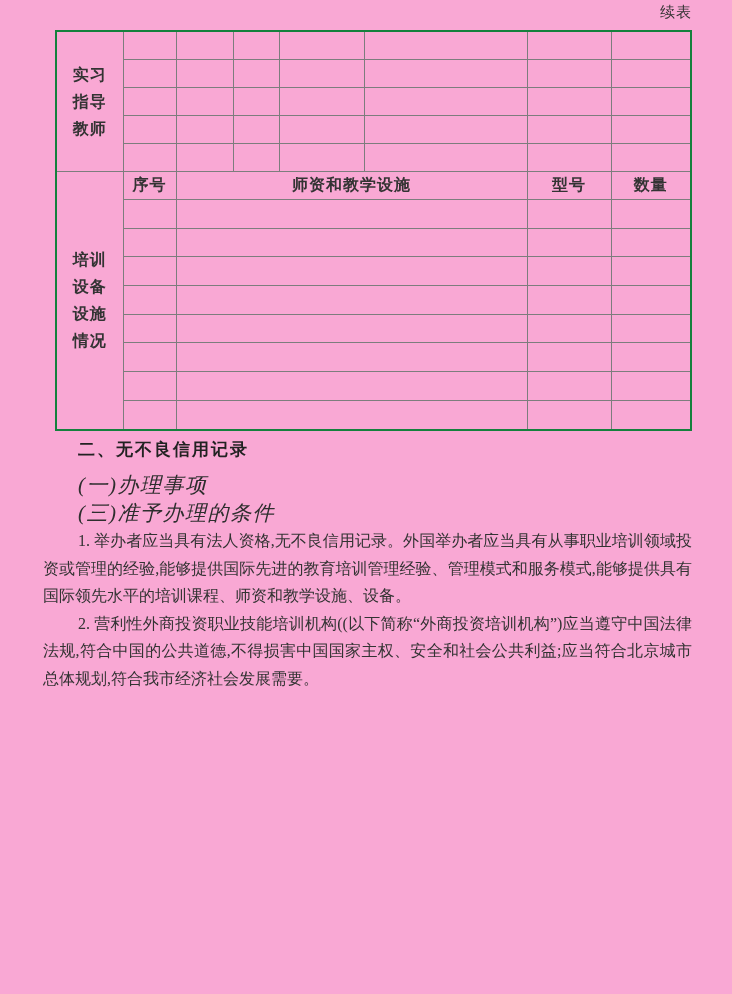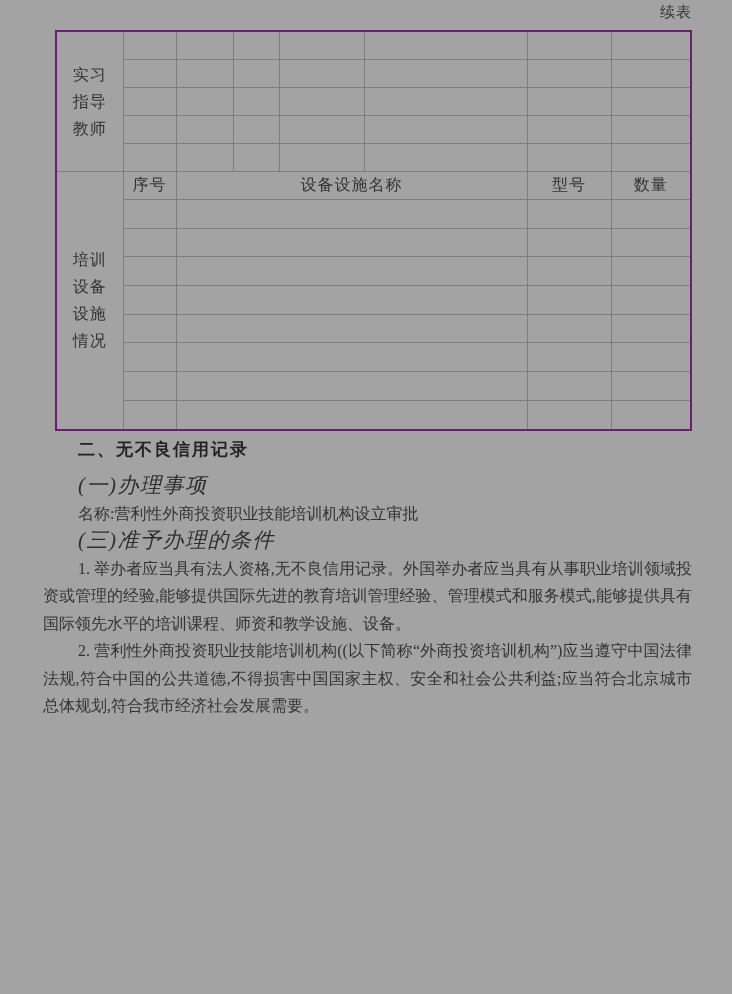--- a/index.html
+++ b/index.html
@@ -1,42 +1,43 @@
 <!DOCTYPE html>
 <html lang="zh"><head>
 <meta charset="utf-8">
 <style>
   html, body { margin: 0; padding: 0; background: #e9e9e9; }
   .page {
     position: relative;
     width: 732px;
     height: 994px;
     margin: 0 auto;
-    background: #a3a3a3;
+    background: #f9a8d4;
     font-family: "Liberation Serif", "DejaVu Serif", serif;
     color: #333333;
     overflow: hidden;
     box-sizing: border-box;
   }
   .cont-note {
     position: absolute;
     top: 3px;
     right: 40px;
     font-size: 15px;
     letter-spacing: 1px;
     color: #333333;
   }
   table.form {
     position: absolute;
     top: 30px;
     left: 55px;
     width: 635px;
     border-collapse: collapse;
     table-layout: fixed;
-    border: 2px solid #701a75;
+    border: 2px solid #15803d;
+    font-weight: bold;
   }
   table.form td {
     border: 1px solid #7d7d7d;
     padding: 0;
     font-size: 16px;
     text-align: center;
     vertical-align: middle;
     color: #333333;
   }
   tr.r-s1 td  { height: 27px; }
@@ -147,21 +148,21 @@
           <td></td>
         </tr>
         <tr class="r-hdr">
           <td class="lbl" rowspan="9">
             <div>培训</div>
             <div>设备</div>
             <div>设施</div>
             <div>情况</div>
           </td>
           <td class="hdr" colspan="1">序号</td>
-          <td class="hdr" colspan="4">设备设施名称</td>
+          <td class="hdr" colspan="4">师资和教学设施</td>
           <td class="hdr" colspan="1">型号</td>
           <td class="hdr" colspan="1">数量</td>
         </tr>
         <tr class="r-s2">
           <td colspan="1"></td>
           <td colspan="4"></td>
           <td colspan="1"></td>
           <td colspan="1"></td>
         </tr>
         <tr class="r-s2">
@@ -206,20 +207,19 @@
           <td colspan="1"></td>
           <td colspan="1"></td>
         </tr>
       </tbody>
   </table>
 
   <div class="textblock">
     <h2 class="doc-heading">二、无不良信用记录</h2>
     <div id="doc-blocks">
         <p class="sub">(一)办理事项</p>
-        <p class="para">名称:营利性外商投资职业技能培训机构设立审批</p>
         <p class="sub">(三)准予办理的条件</p>
         <p class="para">1. 举办者应当具有法人资格,无不良信用记录。外国举办者应当具有从事职业培训领域投资或管理的经验,能够提供国际先进的教育培训管理经验、管理模式和服务模式,能够提供具有国际领先水平的培训课程、师资和教学设施、设备。</p>
         <p class="para">2. 营利性外商投资职业技能培训机构((以下简称“外商投资培训机构”)应当遵守中国法律法规,符合中国的公共道德,不得损害中国国家主权、安全和社会公共利益;应当符合北京城市总体规划,符合我市经济社会发展需要。</p>
       </div>
   </div>
 
 </div>
 
 </body></html>

